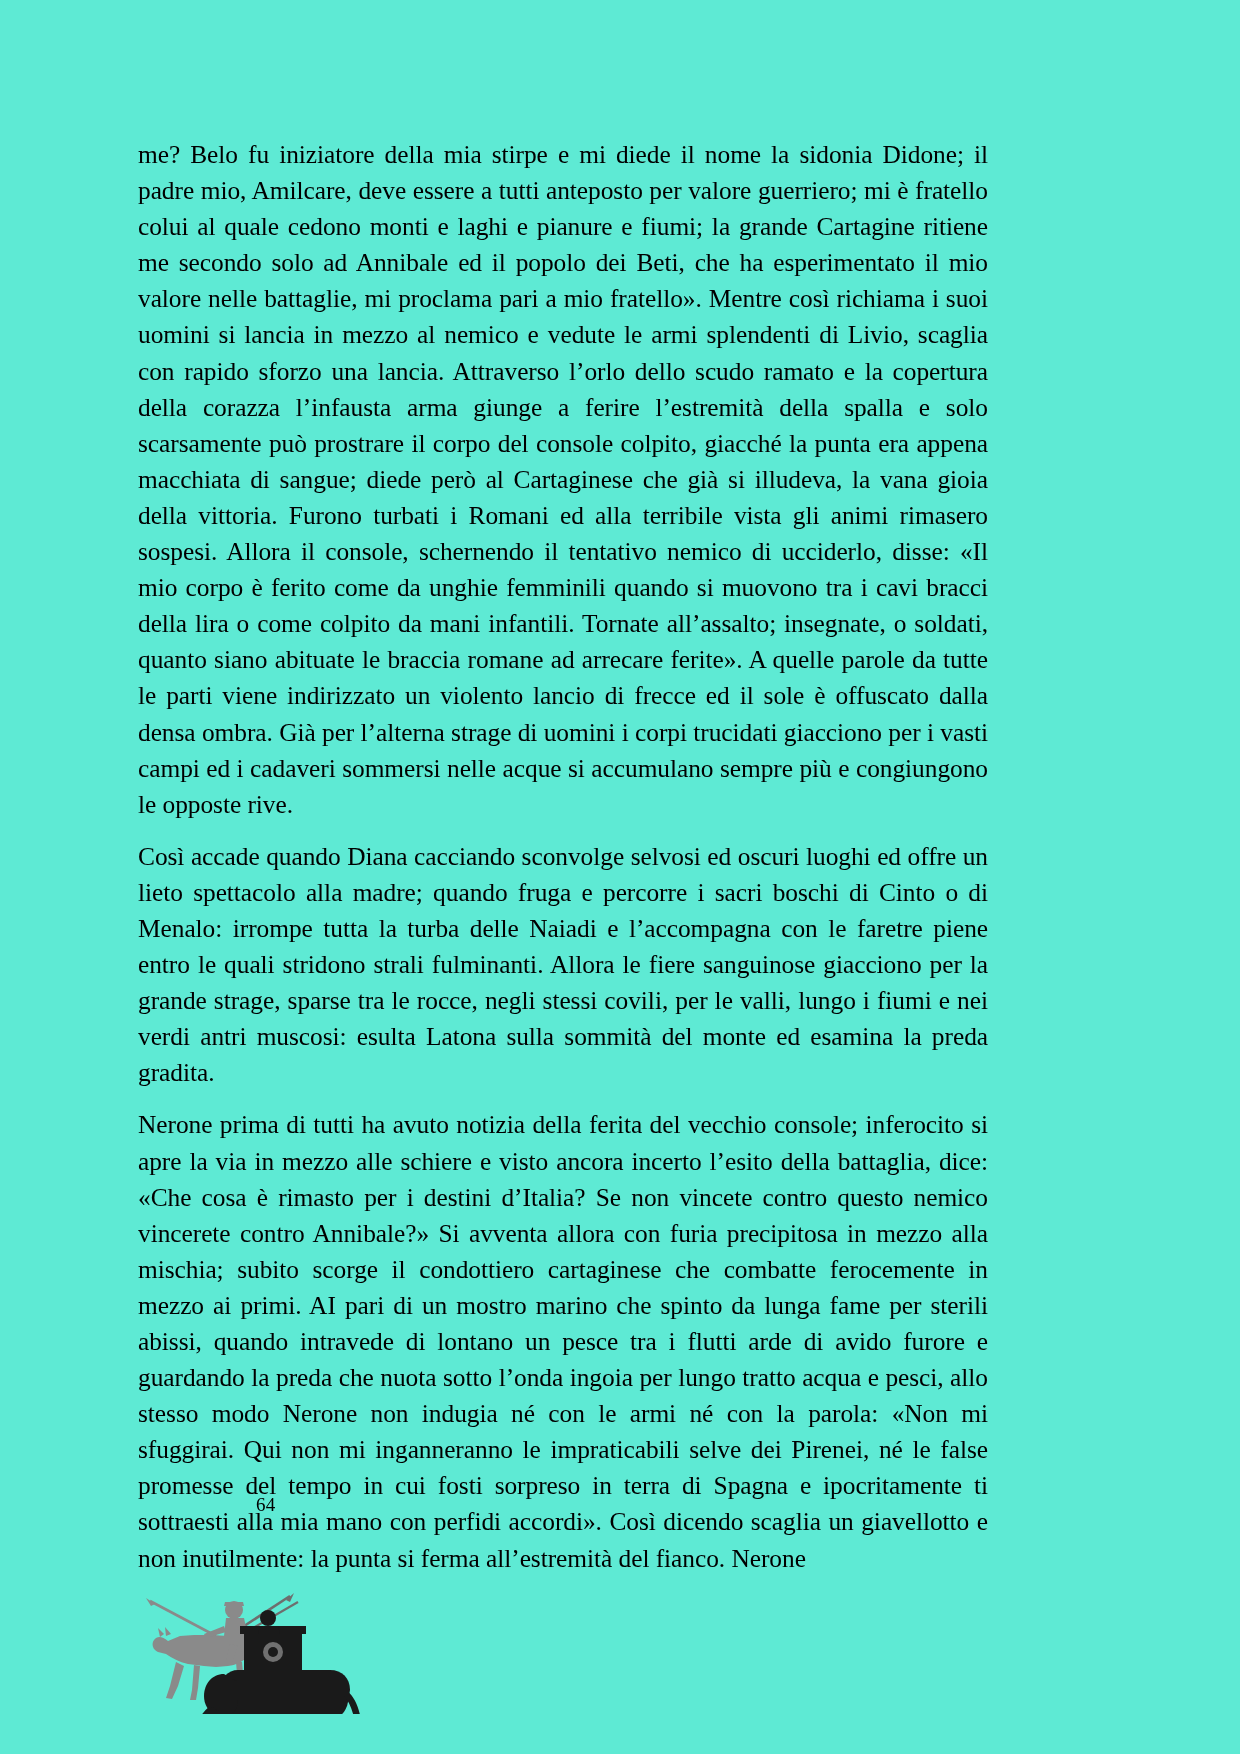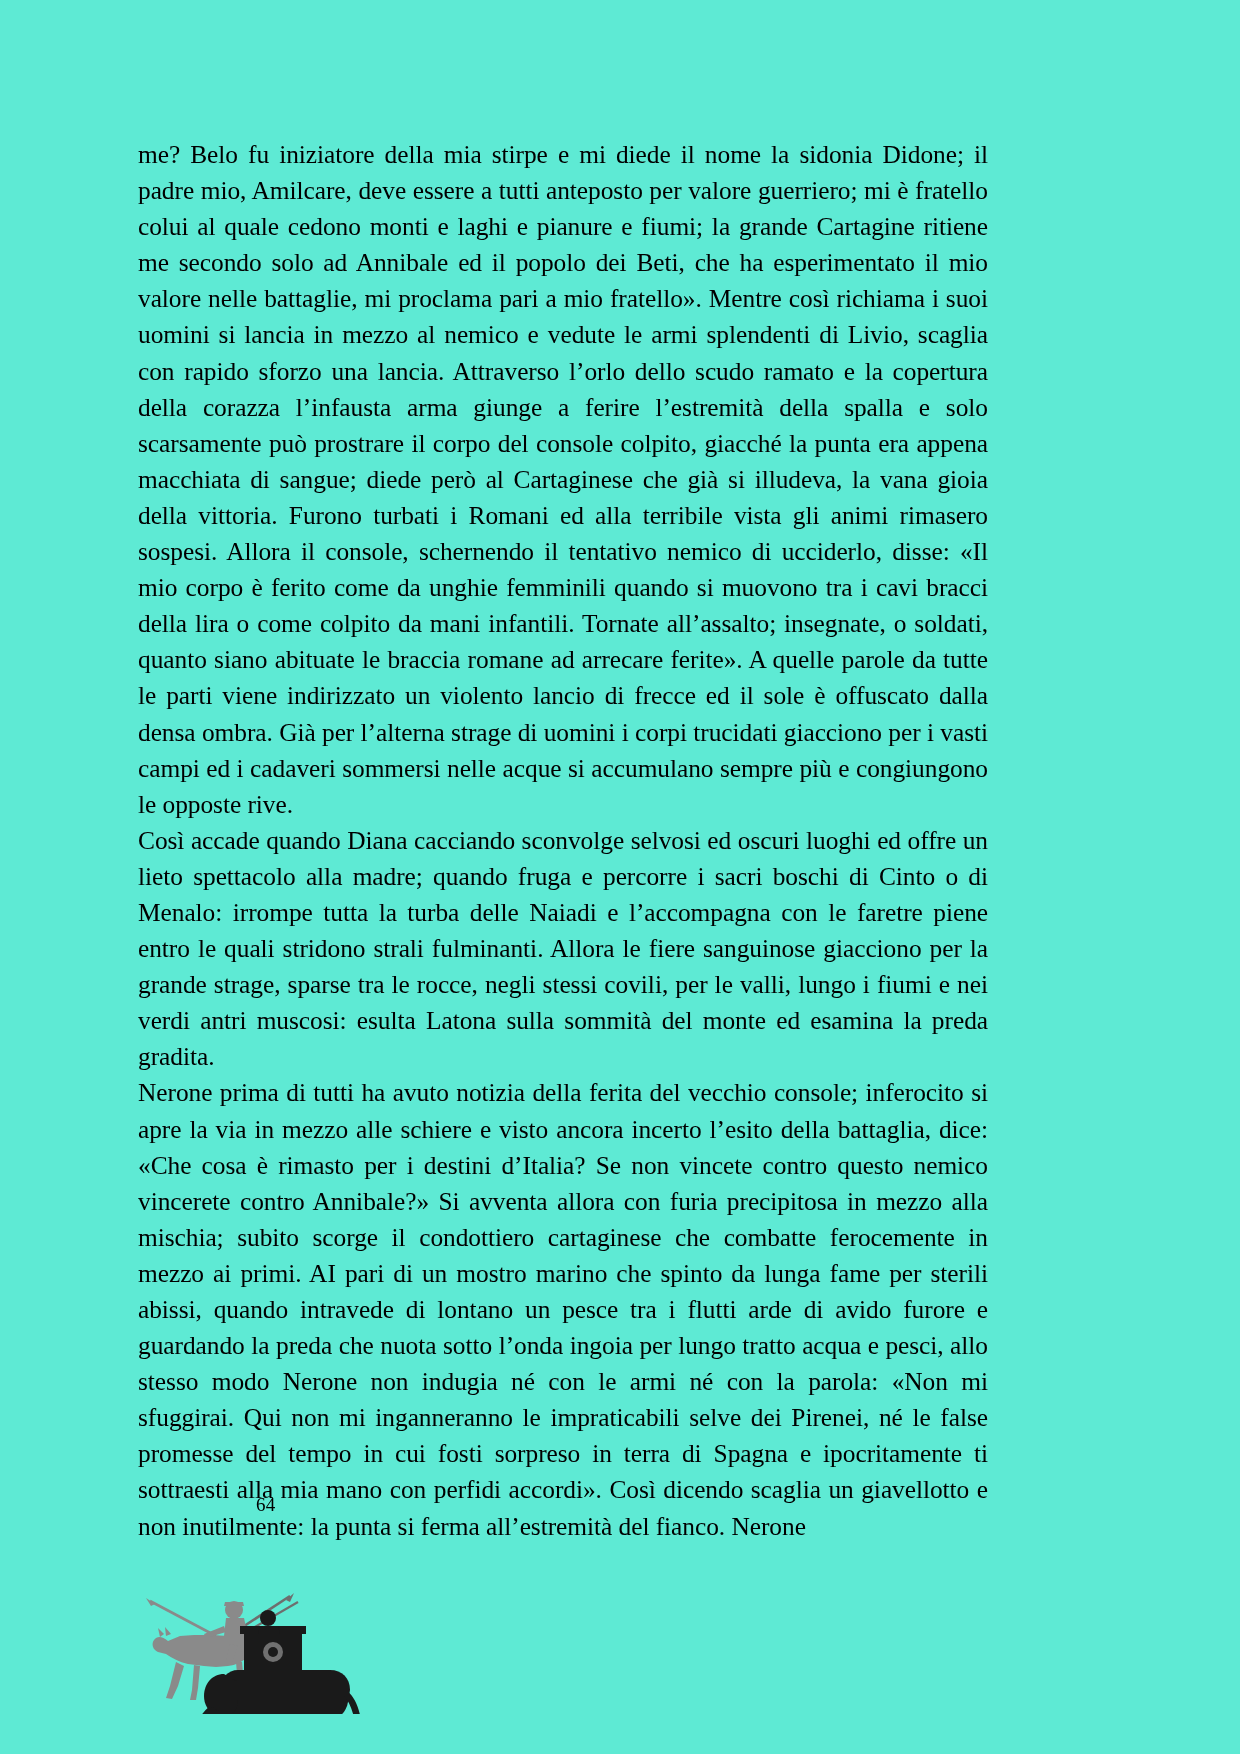--- a/index.html
+++ b/index.html
@@ -34,21 +34,21 @@
     margin: 0;
     text-align: justify;
     text-justify: inter-word;
     font-size: 25.4px;
     line-height: 36.1px;
     letter-spacing: -0.05px;
     word-spacing: 0px;
     hyphens: none;
     -webkit-hyphens: none;
   }
-  .para + .para { margin-top: 0; }
+  .para + .para { margin-top: 16px; }
 
   
   .para { text-align-last: left; }
 
   
   .footer {
     position: absolute;
     left: 132px;
     top: 1574px;
     width: 520px;

